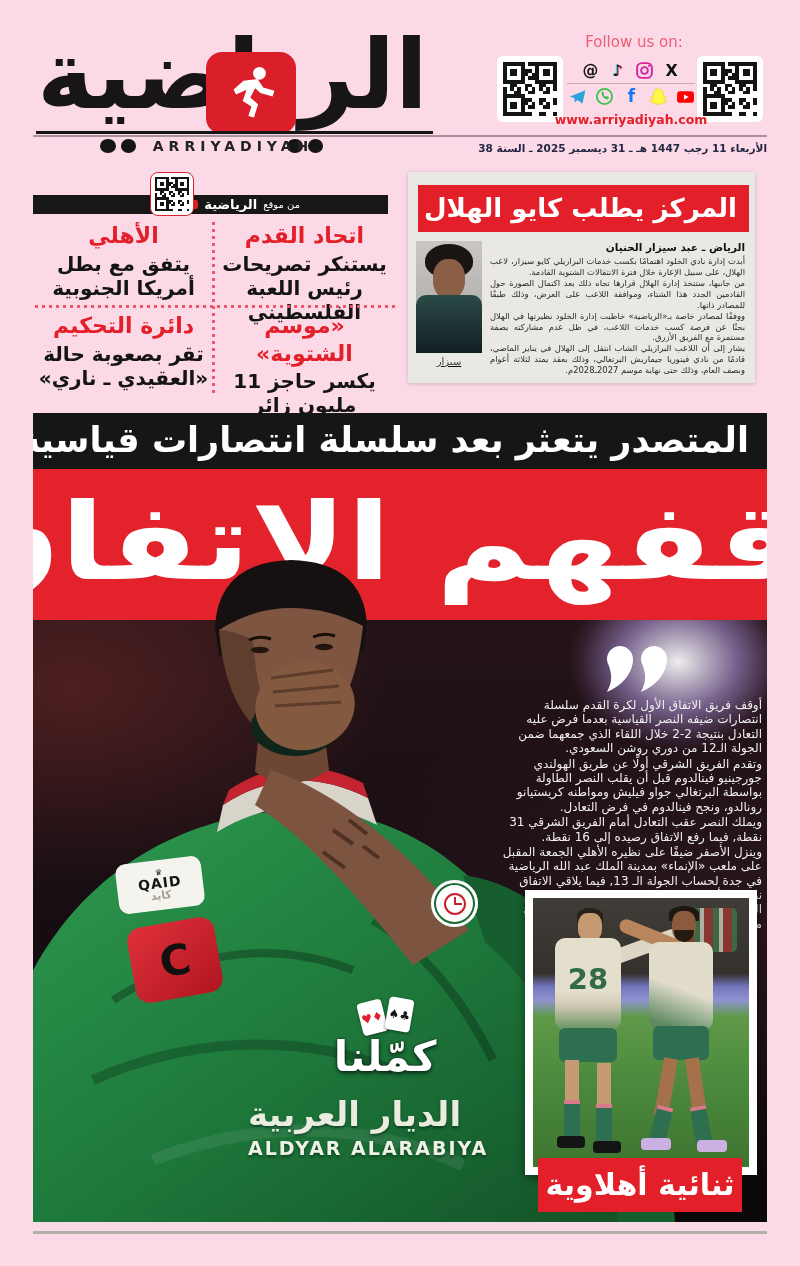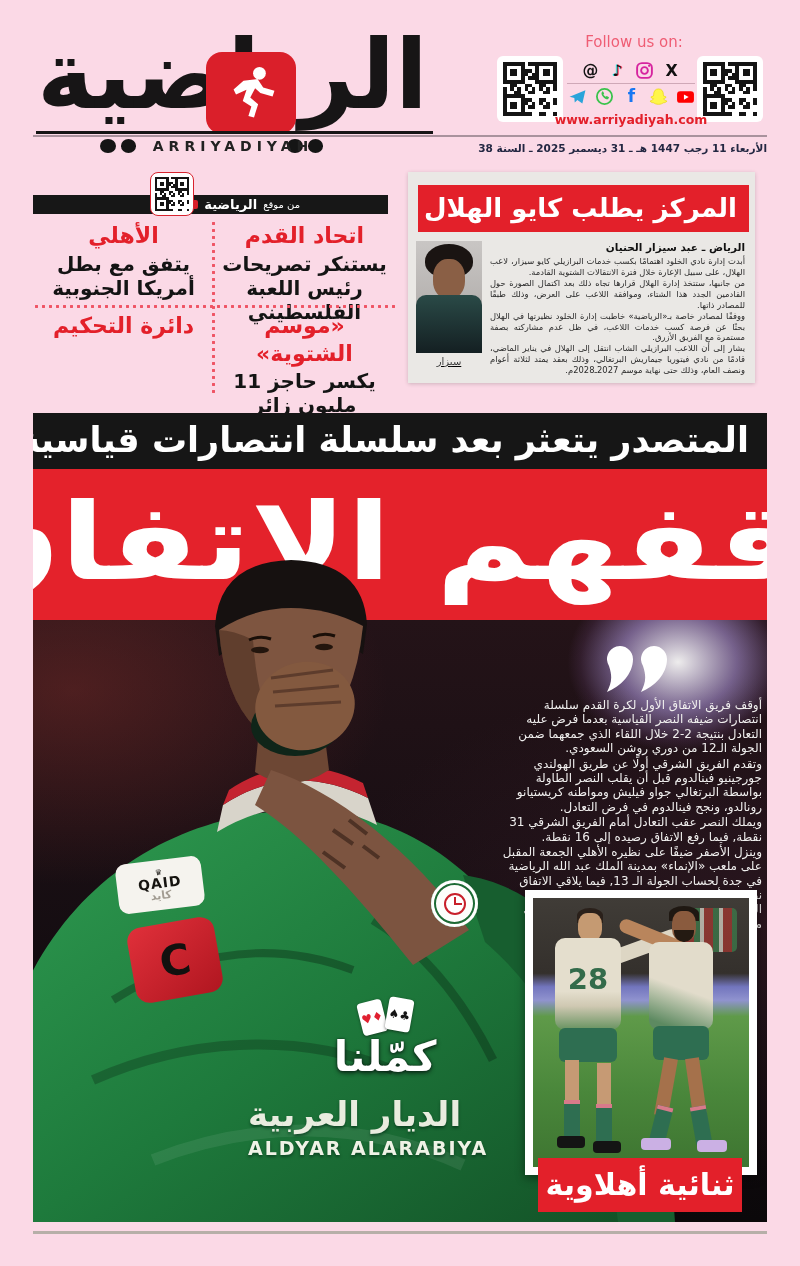--- a/index.html
+++ b/index.html
@@ -447,20 +447,21 @@
       <div class="brief">
         <div class="brief-title">الأهلي</div>
         <div class="brief-body">يتفق مع بطل أمريكا الجنوبية</div>
       </div>
       <div class="brief">
         <div class="brief-title">«موسم الشتوية»</div>
         <div class="brief-body">يكسر حاجز 11 مليون زائر</div>
       </div>
       <div class="brief">
         <div class="brief-title">دائرة التحكيم</div>
+        <div class="brief-body">تقر بصعوبة حالة «العقيدي ـ ناري»</div>
       </div>
     </div>
     <div class="dot-v"></div>
     <div class="dot-h"></div>
   </div>
 
   <div class="abs featured">
     <div class="featured-banner">المركز يطلب كايو الهلال</div>
     <div class="featured-body">
       <div class="featured-photo-col">

